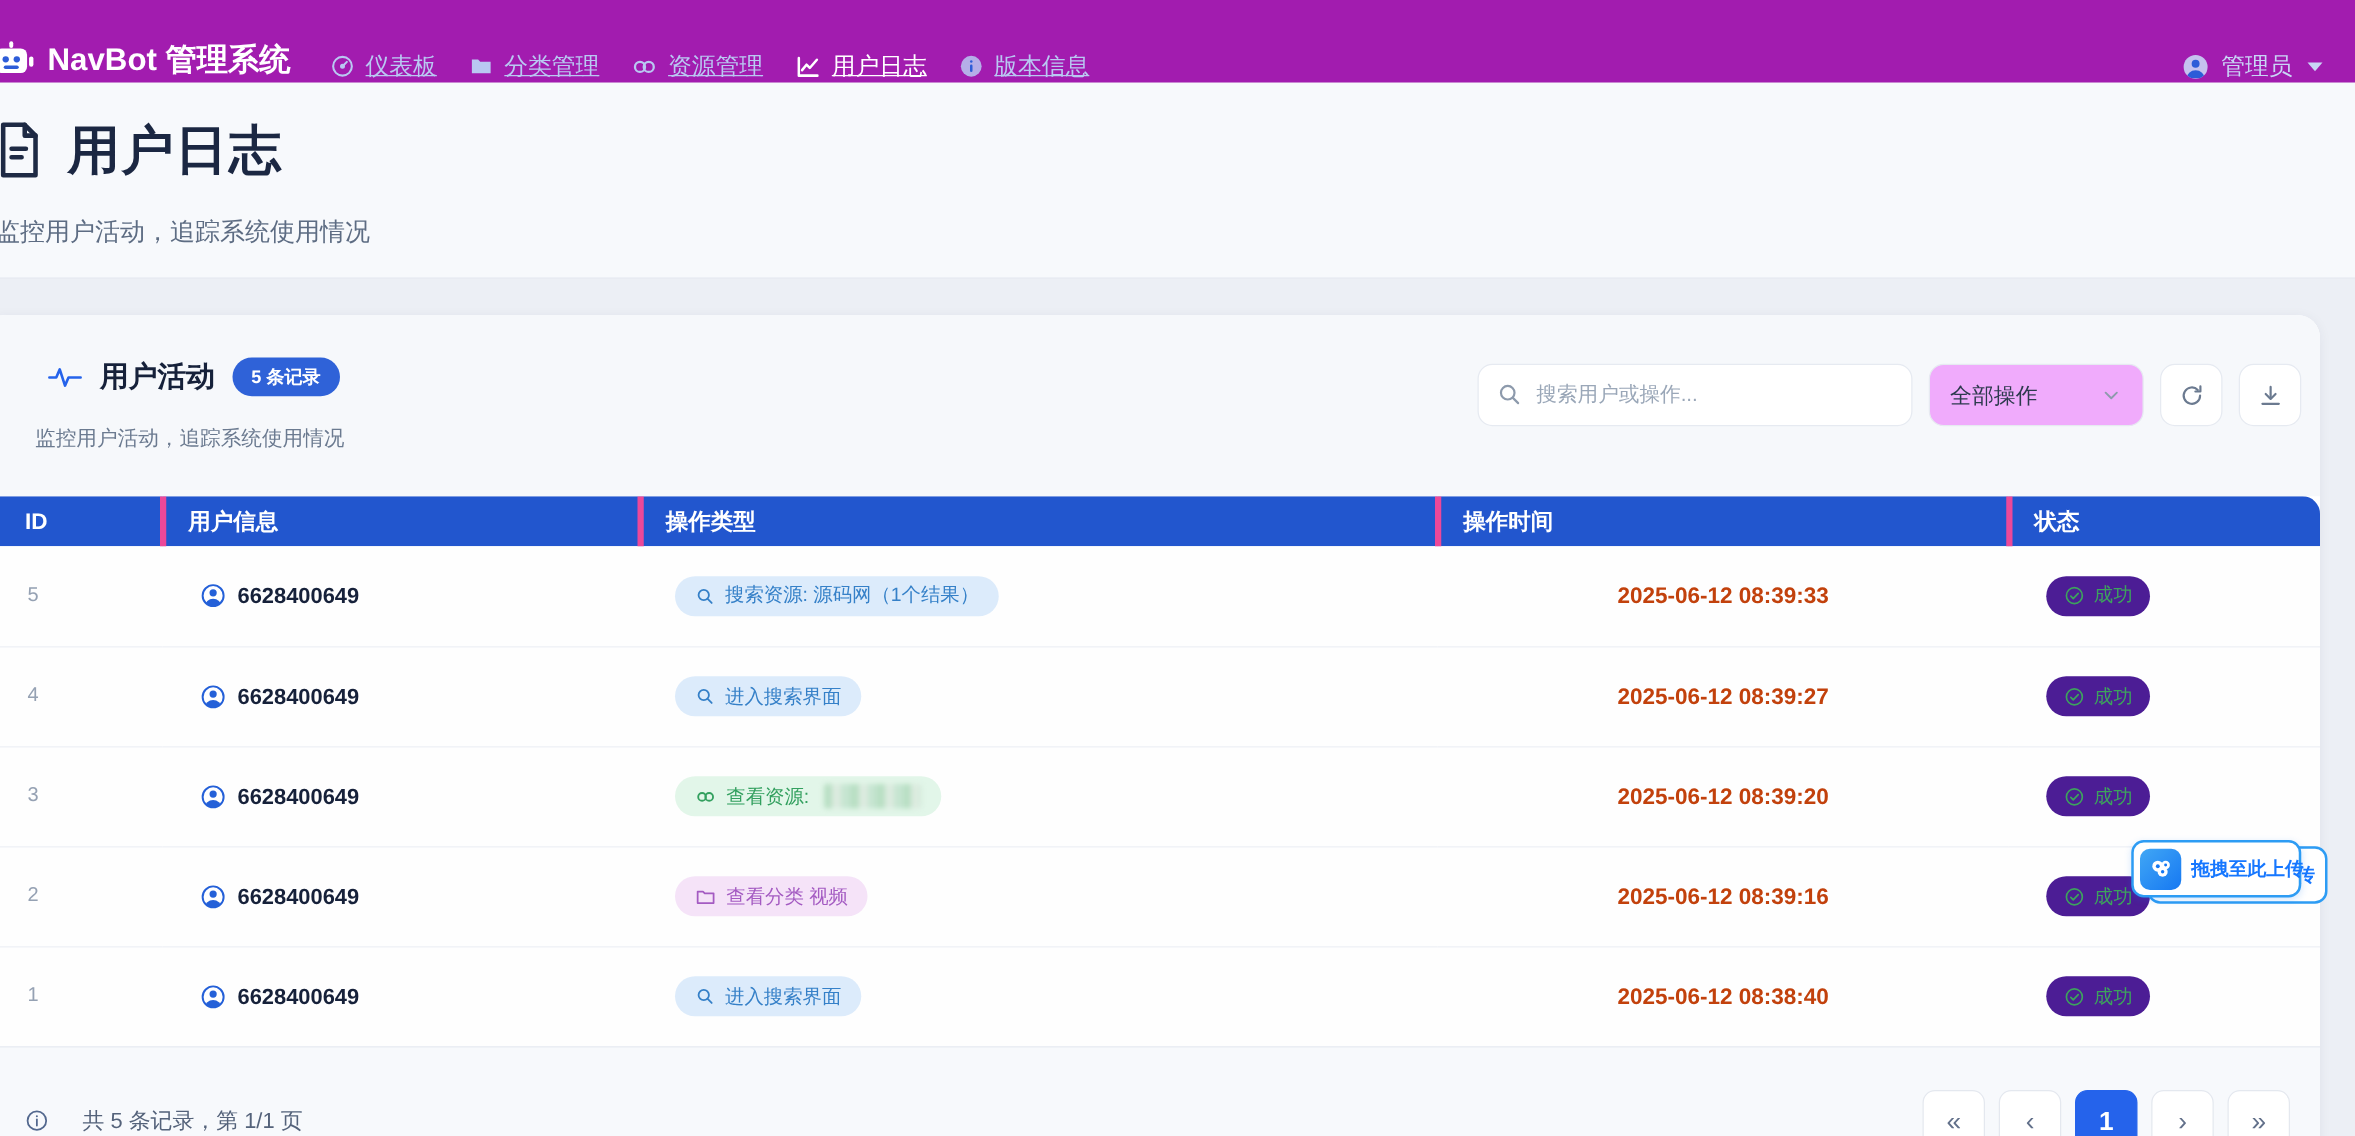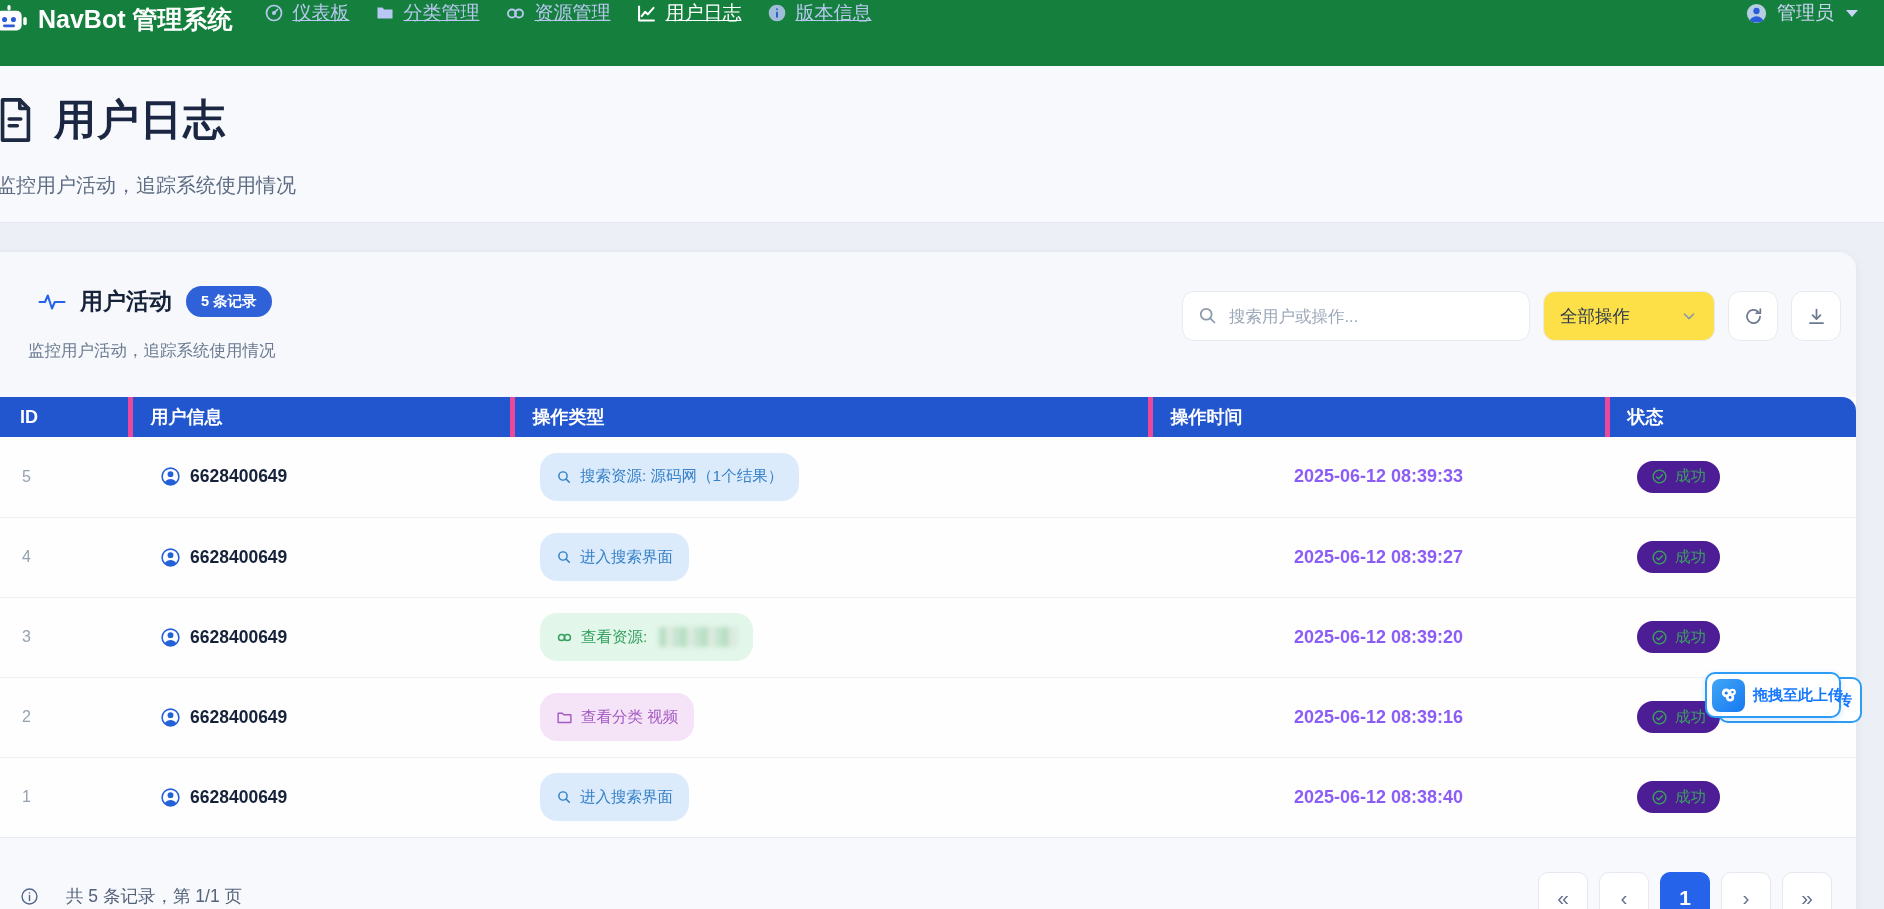--- a/index.html
+++ b/index.html
@@ -8,21 +8,21 @@
     position:relative;
     background:#eceff5;
     font-family:"Liberation Sans","DejaVu Sans",sans-serif;
     color:#1c2940;
   }
   svg { display:block; }
 
   
   .navbar {
     position:absolute; top:0; left:0; right:0; height:66px;
-    background:#15803d; display:flex; align-items:flex-start; z-index:30;
+    background:#a21caf; display:flex; align-items:flex-end; z-index:30;
   }
   .brand { display:flex; align-items:center; gap:10px; margin-left:-10px; color:#fff;
            font-size:25px; font-weight:bold; white-space:nowrap; }
   .nav-menu { display:flex; align-items:center; gap:26px; margin-left:32px; }
   .nav-item { display:flex; align-items:center; gap:8px; color:#b9c8f2; font-size:19px;
               cursor:pointer; white-space:nowrap;text-decoration:underline; }
   .nav-item.active { color:#ffffff; font-weight:500; }
   .nav-user { margin-left:auto; margin-right:26px; display:flex; align-items:center; gap:9px;
               color:#c9d5f6; font-size:19px; cursor:pointer; }
   .caret { width:0; height:0; border-left:6px solid transparent; border-right:6px solid transparent;
@@ -52,45 +52,45 @@
   .card-subtitle { position:absolute; top:88px; left:42px; font-size:16.5px; color:#6b7a90; }
   .controls { position:absolute; top:39px; right:15px; display:flex; gap:13px; }
   .search-box { position:relative; width:348px; height:50px; }
   .search-box input {
     width:100%; height:100%; border:1px solid #e6eaf1; border-radius:12px; background:#fff;
     padding:0 16px 0 46px; font-size:16.5px; color:#33415c; outline:none;
     font-family:"Liberation Sans","DejaVu Sans",sans-serif;
   }
   .search-box input::placeholder { color:#9aa7b8; }
   .search-box .mag { position:absolute; left:15px; top:14px; color:#8d9aac; }
-  .select-box { width:172px; height:50px; border:1px solid #e6eaf1; border-radius:12px; background:#fde047;
+  .select-box { width:172px; height:50px; border:1px solid #e6eaf1; border-radius:12px; background:#f0abfc;
                 display:flex; align-items:center; justify-content:space-between; padding:0 16px;
                 font-size:17.5px; color:#2d3a4e; cursor:pointer; }
   .select-box .chev { color:#8d9aac; }
   .icon-btn { width:50px; height:50px; border:1px solid #e6eaf1; border-radius:12px; background:#fff;
               display:flex; align-items:center; justify-content:center; color:#6b7a90; cursor:pointer; }
 
   
   table { width:100%; border-collapse:collapse; table-layout:fixed; }
   col.c-id{width:144px} col.c-user{width:382px} col.c-action{width:638px} col.c-time{width:457px} col.c-status{width:249px}
   thead th {
     height:40px; background:#2256ce; color:#fff; font-size:18px; font-weight:bold;
     text-align:left; padding-left:18px; border-left:5px solid #ec4899;
   }
   thead th:first-child { border-left:none; padding-left:34px; }
   thead th:last-child { border-radius:0 14px 0 0; }
   tbody td { height:80px; background:#fefefe; border-bottom:1px solid #edf0f5; vertical-align:middle; }
   td.td-id { padding-left:36px; color:#95a1b3; font-size:16px; }
   td.td-user { padding-left:30px; }
   .user-cell { display:flex; align-items:center; gap:9px; font-size:17.5px; font-weight:600; color:#16213a; }
   td.td-action { padding-left:28px; }
-  td.td-time { text-align:center; font-weight:bold; font-size:18px; color:#8b5cf6; }
+  td.td-time { text-align:center; font-weight:bold; font-size:18px; color:#c2410c; }
   td.td-status { padding-left:30px; }
 
-  .badge { display:inline-flex; align-items:center; gap:8px; height:48px; padding:0 16px;
+  .badge { display:inline-flex; align-items:center; gap:8px; height:32px; padding:0 16px;
            border-radius:17px; font-size:15.5px; white-space:nowrap; }
   .badge-blue   { background:#dcebfb; color:#3580c8; }
   .badge-green  { background:#e2f6e9; color:#33a05f; }
   .badge-purple { background:#f5e3f8; color:#a45bc2; }
   .redacted { display:inline-block; width:78px; height:20px; margin-left:4px; border-radius:3px;
               background:repeating-linear-gradient(90deg,#b9dfc4 0 7px,#dcebdf 7px 14px,#c6e5d1 14px 21px),
                          repeating-linear-gradient(0deg,rgba(255,255,255,.35) 0 5px,rgba(160,200,170,.35) 5px 10px);
               filter:blur(2px); }
   .status-pill { display:inline-flex; align-items:center; gap:7px; height:32px; padding:0 14px;
                  border-radius:16px; background:#4c1d95; color:#3da25d; font-size:15.5px; }

